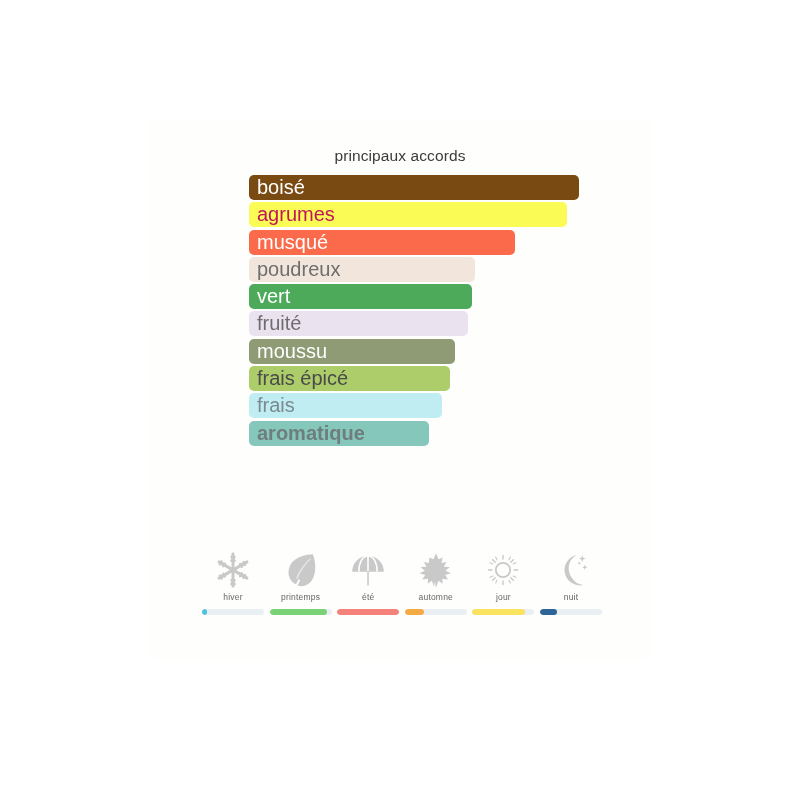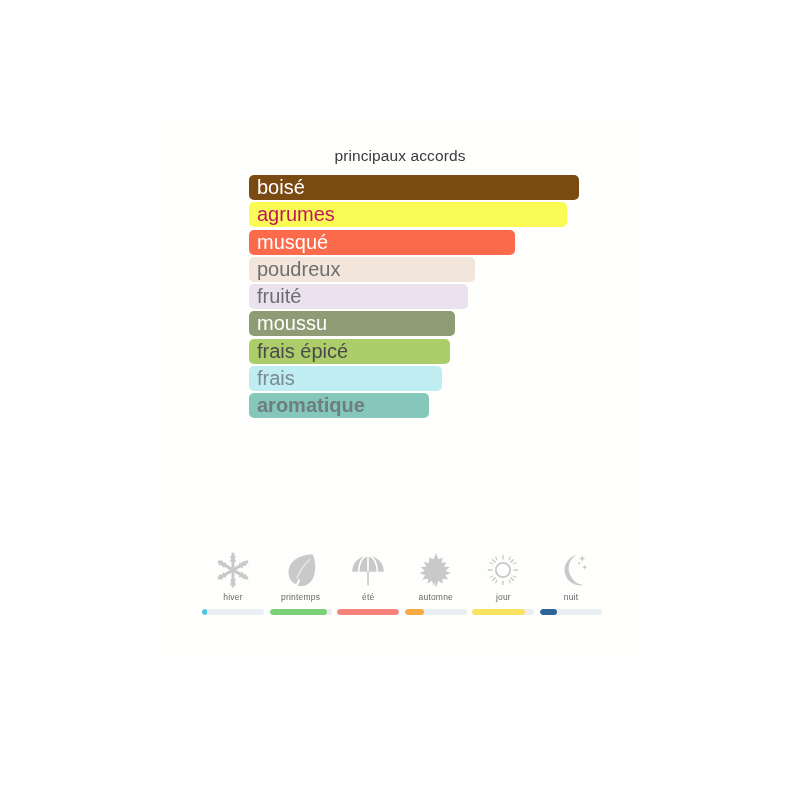--- a/index.html
+++ b/index.html
@@ -145,20 +145,24 @@
           <div class="accord-bar" style="width: 318.45px; background: rgb(251, 251, 85);"></div>
           <div class="accord-label" style="width: 298px; color: #be185d;">agrumes</div>
         </div>
         <div class="accord-row">
           <div class="accord-bar" style="width: 265.65px; background: rgb(250, 106, 75);"></div>
           <div class="accord-label" style="width: 265.65px; color: rgb(255, 255, 255);">musqué</div>
         </div>
         <div class="accord-row">
           <div class="accord-bar" style="width: 226.05px; background: rgb(242, 230, 220);"></div>
           <div class="accord-label" style="width: 223px; color: rgb(110, 110, 110);">poudreux</div>
+        </div>
+        <div class="accord-row">
+          <div class="accord-bar" style="width: 222.75px; background: rgb(76, 170, 90);"></div>
+          <div class="accord-label" style="width: 222.75px; color: rgb(255, 255, 255);">vert</div>
         </div>
         <div class="accord-row">
           <div class="accord-bar" style="width: 219.45px; background: rgb(234, 226, 239);"></div>
           <div class="accord-label" style="width: 219.45px; color: rgb(110, 110, 110);">fruité</div>
         </div>
         <div class="accord-row">
           <div class="accord-bar" style="width: 206.25px; background: rgb(143, 155, 116);"></div>
           <div class="accord-label" style="width: 206.25px; color: rgb(255, 255, 255);">moussu</div>
         </div>
         <div class="accord-row">

